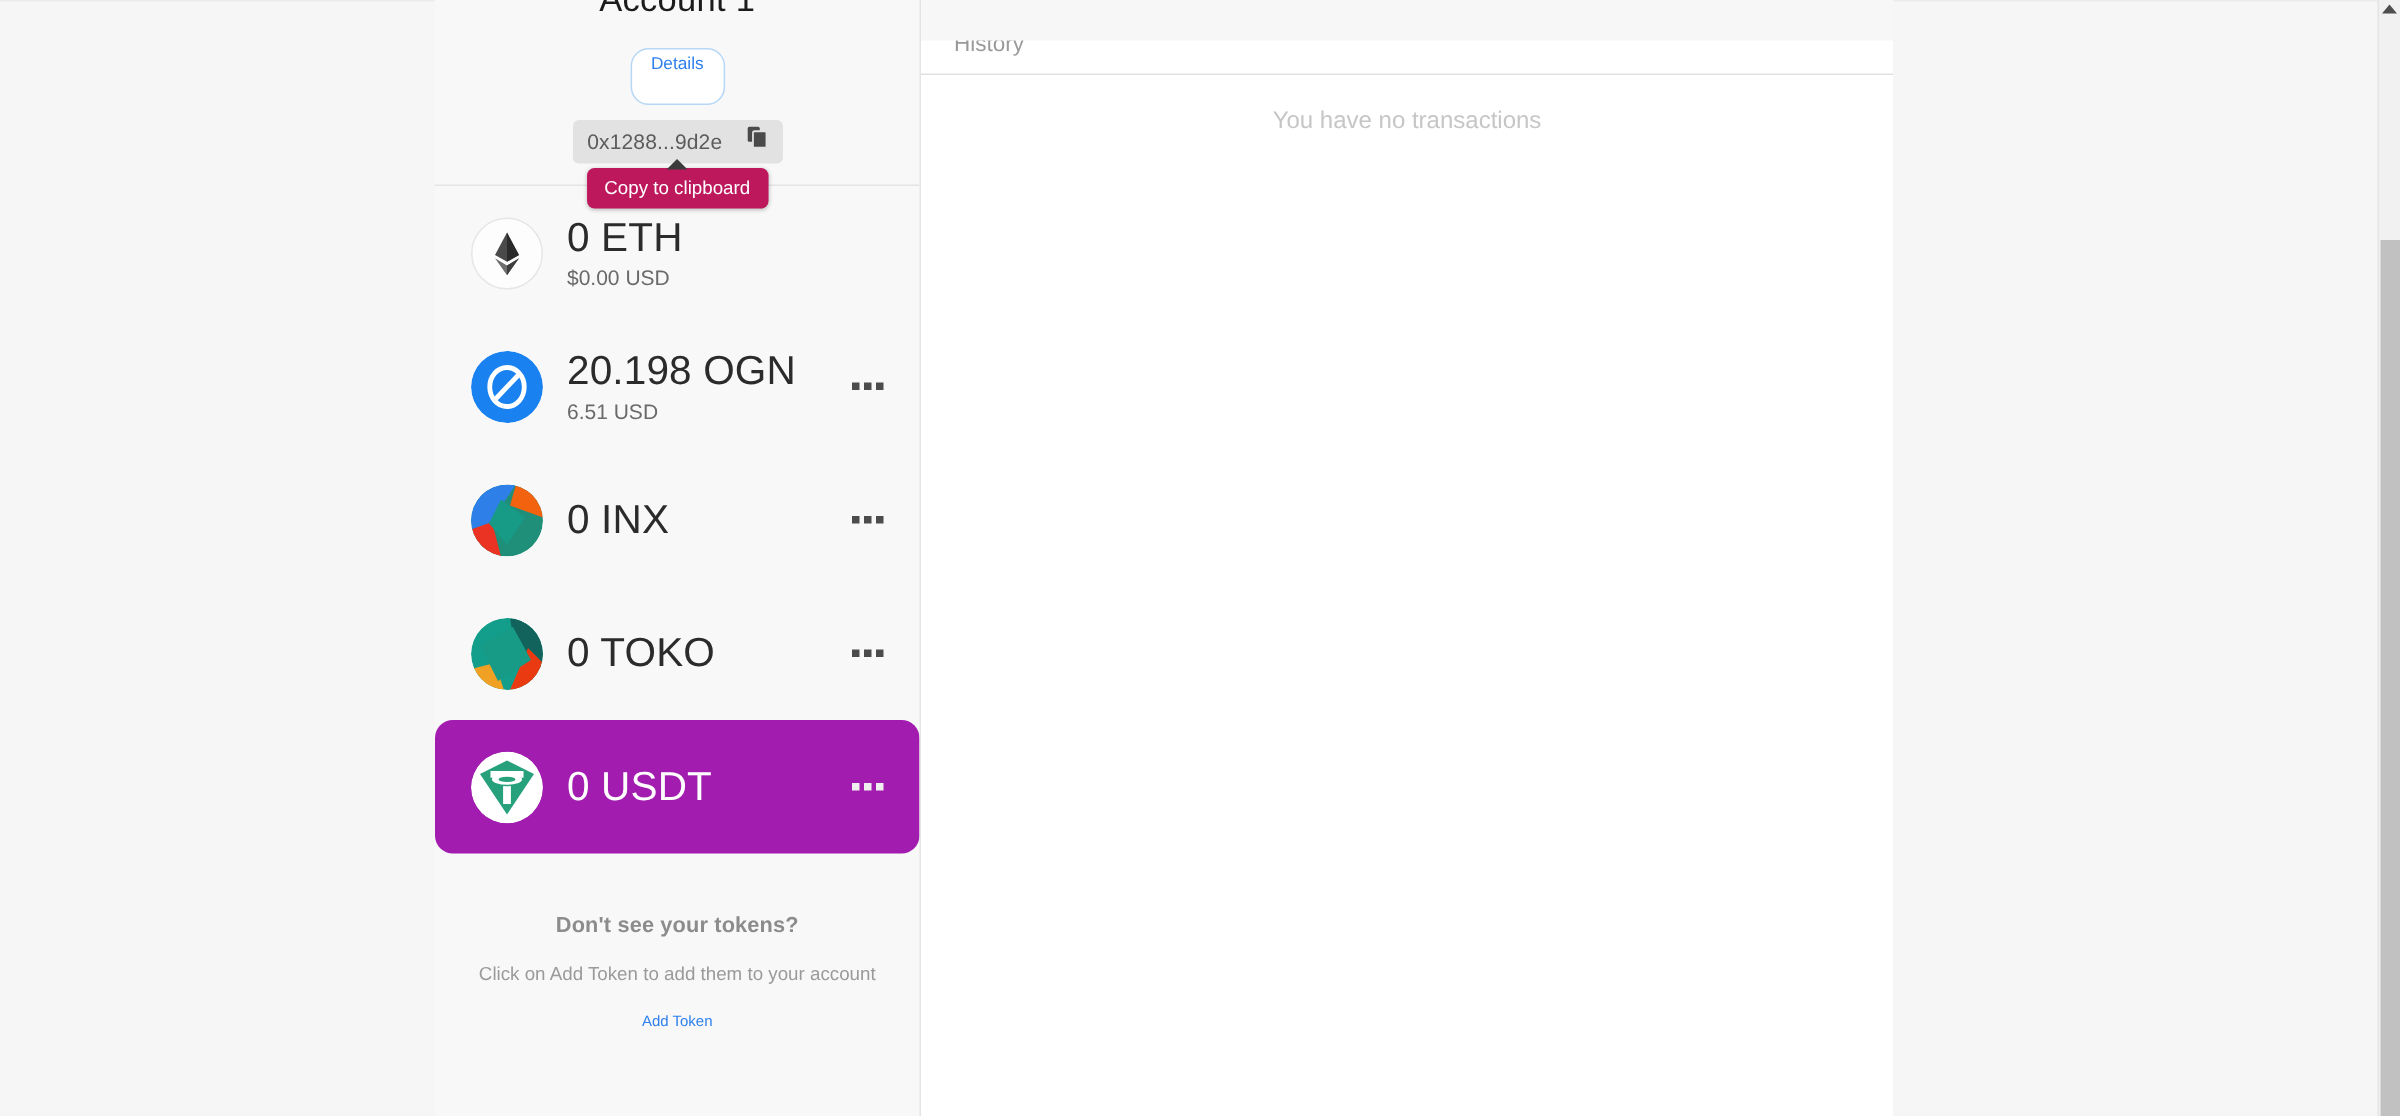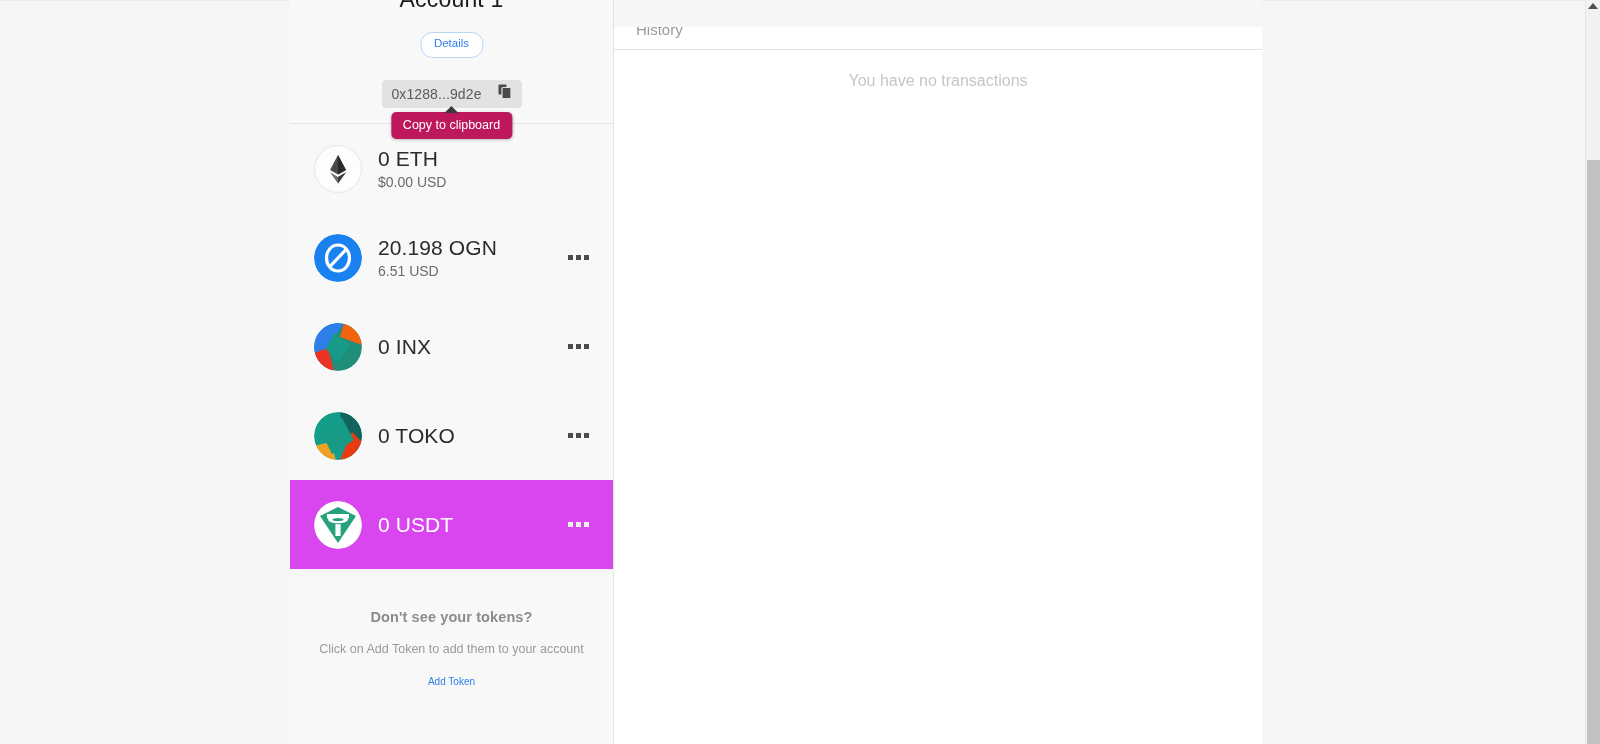--- a/index.html
+++ b/index.html
@@ -62,21 +62,21 @@
   .details-btn {
     position: absolute;
     top: 32px;
     left: 50%;
     transform: translateX(-50%);
     border: 1px solid #b7d7f7;
     background: #ffffff;
     color: #2f80ed;
     font-size: 11.5px;
     border-radius: 12px;
-    padding: 4px 13px 7px;
+    padding: 4px 13px 19px;
     line-height: 1.1;
     cursor: pointer;
     font-family: "Liberation Sans", sans-serif;
   }
 
   .address-chip {
     position: absolute;
     top: 80px;
     left: 50%;
     transform: translateX(-50%);
@@ -127,42 +127,42 @@
 
   .token-row {
     position: relative;
     display: flex;
     align-items: center;
     height: 89px;
     padding: 0 22px 0 24px;
     box-sizing: border-box;
     cursor: pointer;
   }
-  .token-row.selected { background: #d946ef; }
+  .token-row.selected { background: #a21caf; border-radius: 12px; }
 
   .token-icon {
     width: 48px; height: 48px;
     flex: 0 0 48px;
     border-radius: 50%;
     overflow: hidden;
     display: block;
   }
   .token-icon.ring {
     border: 1px solid #e6e6e6;
     background: #fdfdfd;
     box-sizing: border-box;
   }
 
   .token-text {
     margin-left: 16px;
     flex: 1 1 auto;
     min-width: 0;
   }
   .token-amount {
-    font-size: 21px;
+    font-size: 27px;
     color: #2b2b2b;
     line-height: 1.22;
     letter-spacing: .1px;
     white-space: nowrap;
   }
   .token-row.selected .token-amount { color: #ffffff; }
   .token-fiat {
     font-size: 14px;
     color: #6a6a6a;
     line-height: 1.3;

